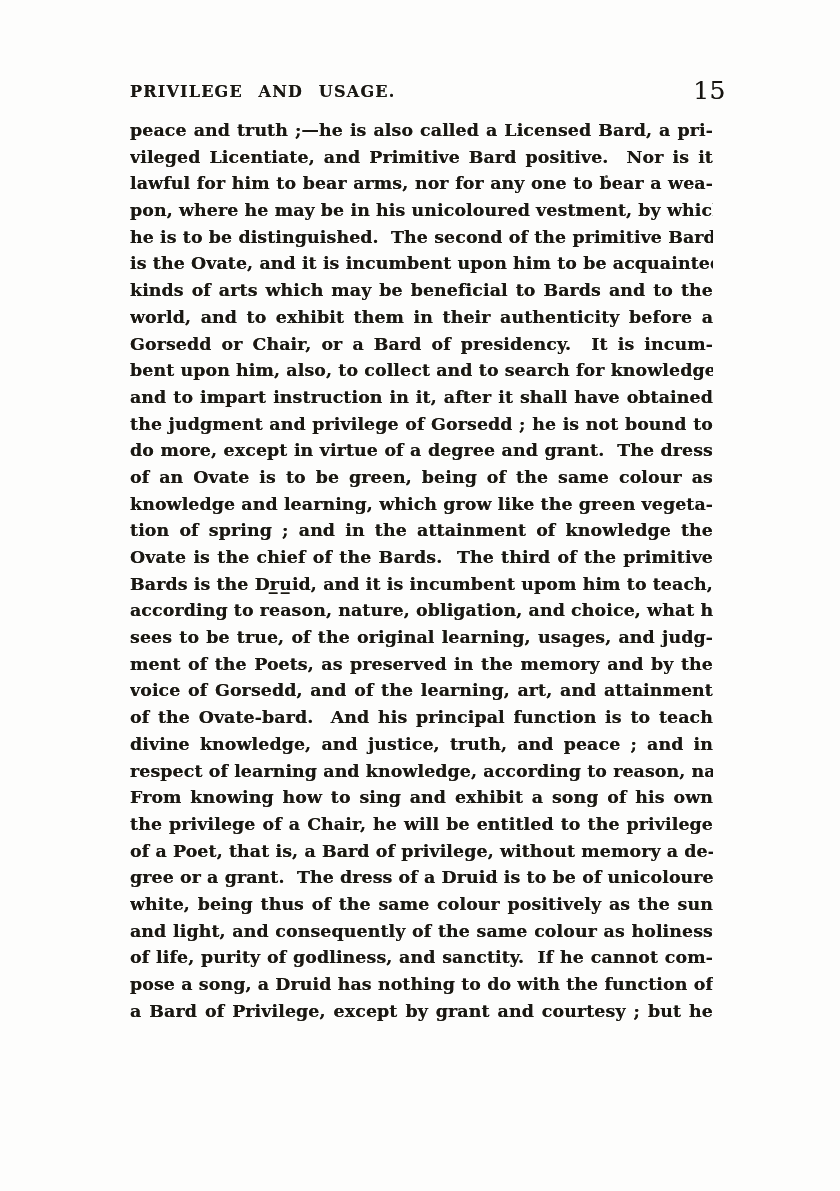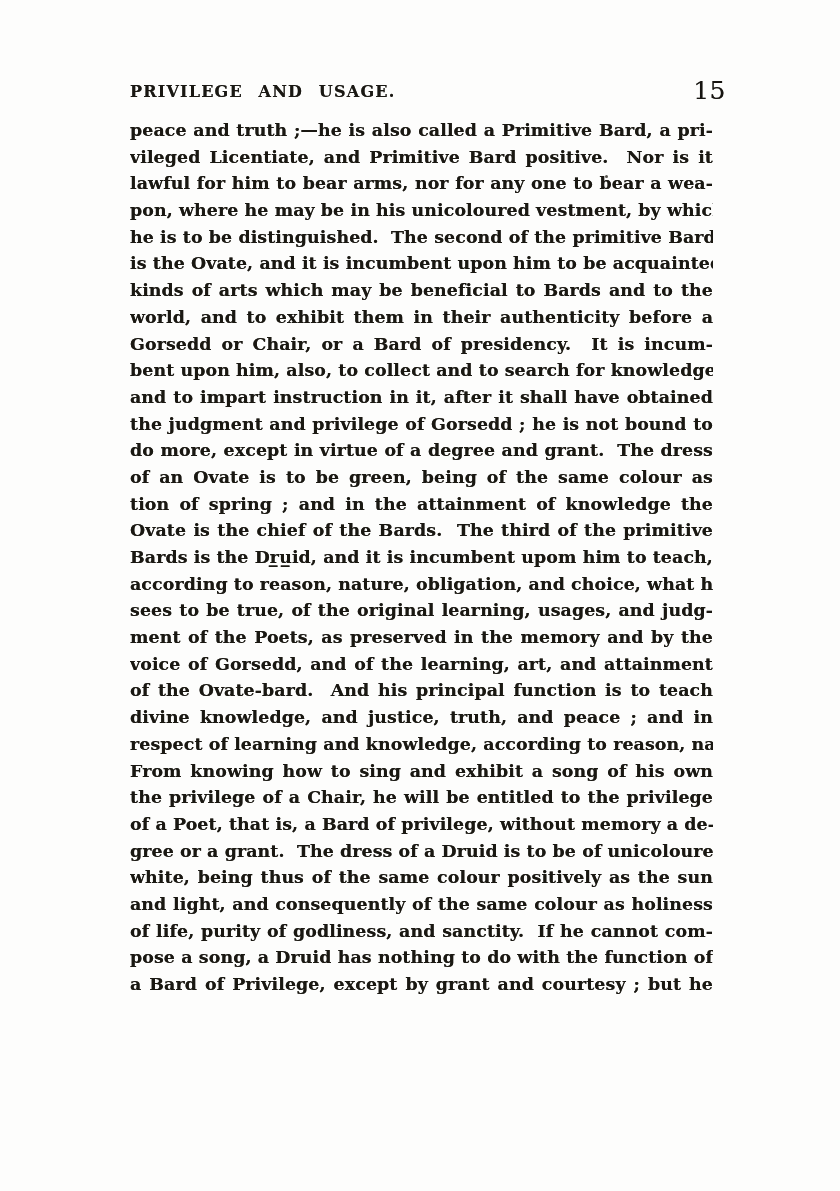--- a/index.html
+++ b/index.html
@@ -75,34 +75,35 @@
 </head>
 <body>
 
 <div class="page">
   <div class="header">
     <span class="running-title">PRIVILEGE AND USAGE.</span>
     <span class="page-number">15</span>
   </div>
 
   <div class="body-text" id="body-text">
-      <div class="line">peace and truth ;—he is also called a Primitive Bard, a pri-</div>
+      <div class="line">peace and truth ;—he is also called a Licensed Bard, a pri-</div>
       <div class="line">vileged Licentiate, and Primitive Bard positive.&nbsp; Nor is it</div>
       <div class="line">lawful for him to bear arms, nor for any one to bear a wea-</div>
       <div class="line">pon, where he may be in his unicoloured vestment, by which</div>
       <div class="line">he is to be distinguished.&nbsp; The second of the primitive Bards</div>
       <div class="line">is the Ovate, and it is incumbent upon him to be acquainted</div>
       <div class="line">kinds of arts which may be beneficial to Bards and to the</div>
       <div class="line">world, and to exhibit them in their authenticity before a</div>
       <div class="line">Gorsedd or Chair, or a Bard of presidency.&nbsp; It is incum-</div>
       <div class="line">bent upon him, also, to collect and to search for knowledge,</div>
       <div class="line">and to impart instruction in it, after it shall have obtained</div>
       <div class="line">the judgment and privilege of Gorsedd ; he is not bound to</div>
       <div class="line">do more, except in virtue of a degree and grant.&nbsp; The dress</div>
       <div class="line">of an Ovate is to be green, being of the same colour as</div>
+      <div class="line">knowledge and learning, which grow like the green vegeta-</div>
       <div class="line">tion of spring ; and in the attainment of knowledge the</div>
       <div class="line">Ovate is the chief of the Bards.&nbsp; The third of the primitive</div>
       <div class="line">Bards is the Dr̲u̲id, and it is incumbent upom him to teach,</div>
       <div class="line">according to reason, nature, obligation, and choice, what he</div>
       <div class="line">sees to be true, of the original learning, usages, and judg-</div>
       <div class="line">ment of the Poets, as preserved in the memory and by the</div>
       <div class="line">voice of Gorsedd, and of the learning, art, and attainment</div>
       <div class="line">of the Ovate-bard.&nbsp; And his principal function is to teach</div>
       <div class="line">divine knowledge, and justice, truth, and peace ; and in</div>
       <div class="line">respect of learning and knowledge, according to reason, na-</div>

